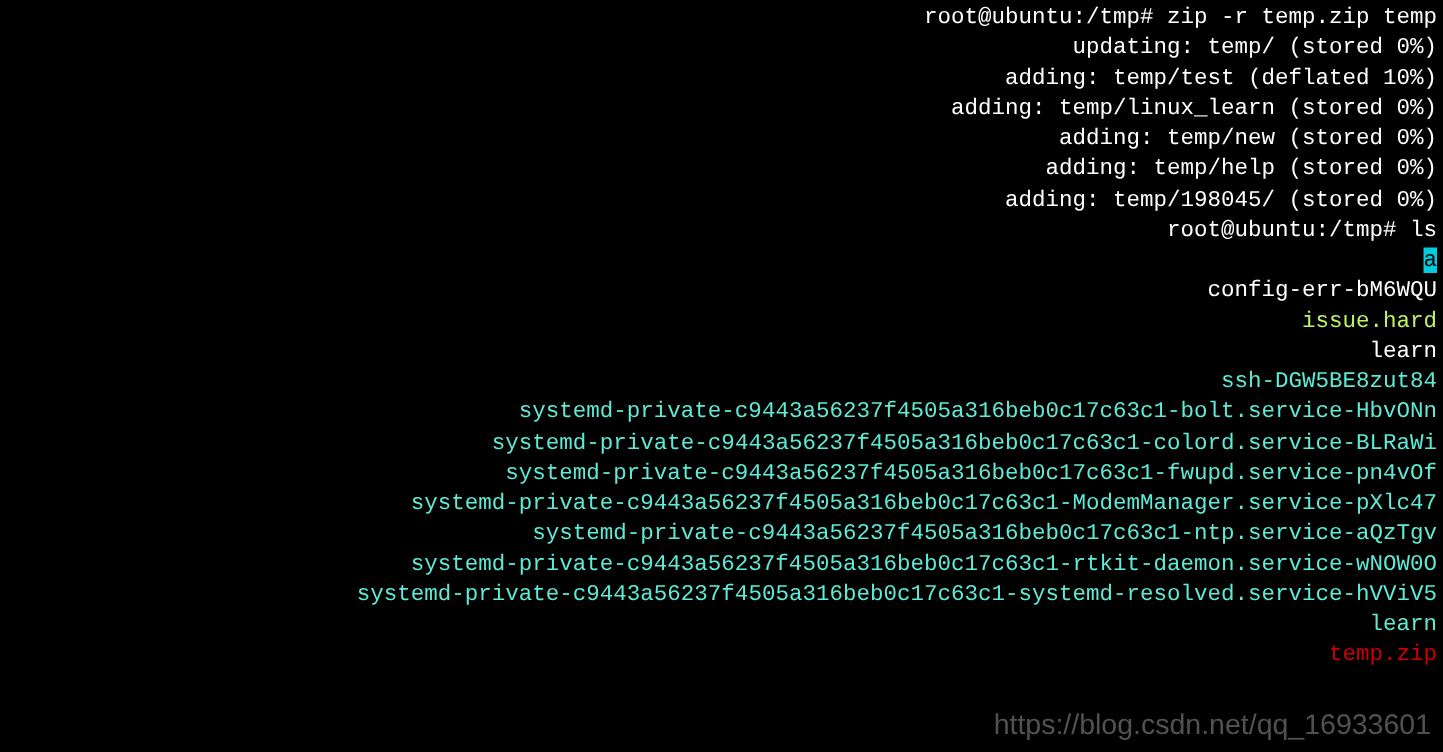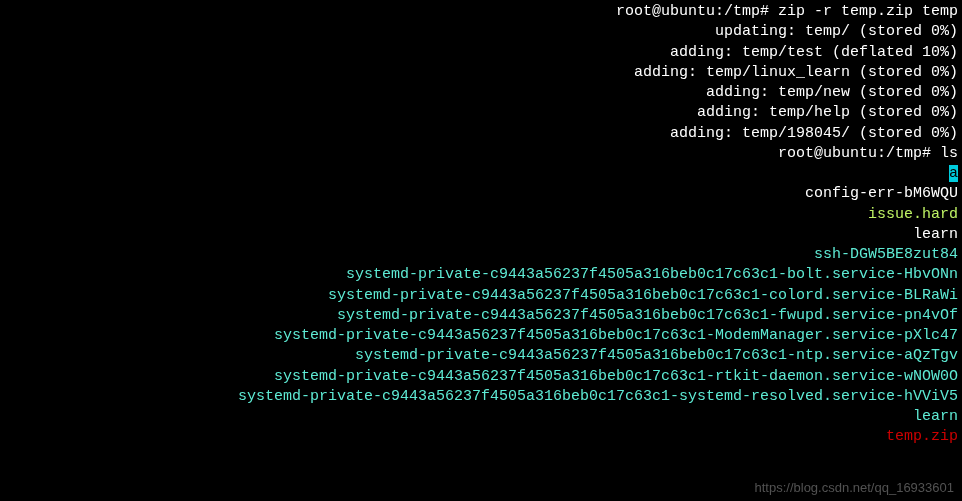--- a/index.html
+++ b/index.html
@@ -29,21 +29,21 @@
     .red { color: #cc0000; }
     .bg-cyan {
       background: #00ccdd;
       color: #000;
     }
     .watermark {
       position: absolute;
       bottom: 4px;
       right: 8px;
       color: #888;
-      font-size: 13px;
+      font-size: 19px;
       font-family: Arial, sans-serif;
       opacity: 0.6;
     }
   </style>
 </head>
 <body>
 
 <div>
   <div class="line"><span class="white">root@ubuntu:/tmp# </span><span class="white">zip -r temp.zip temp</span></div>
   <div class="line white">updating: temp/ (stored 0%)</div>

